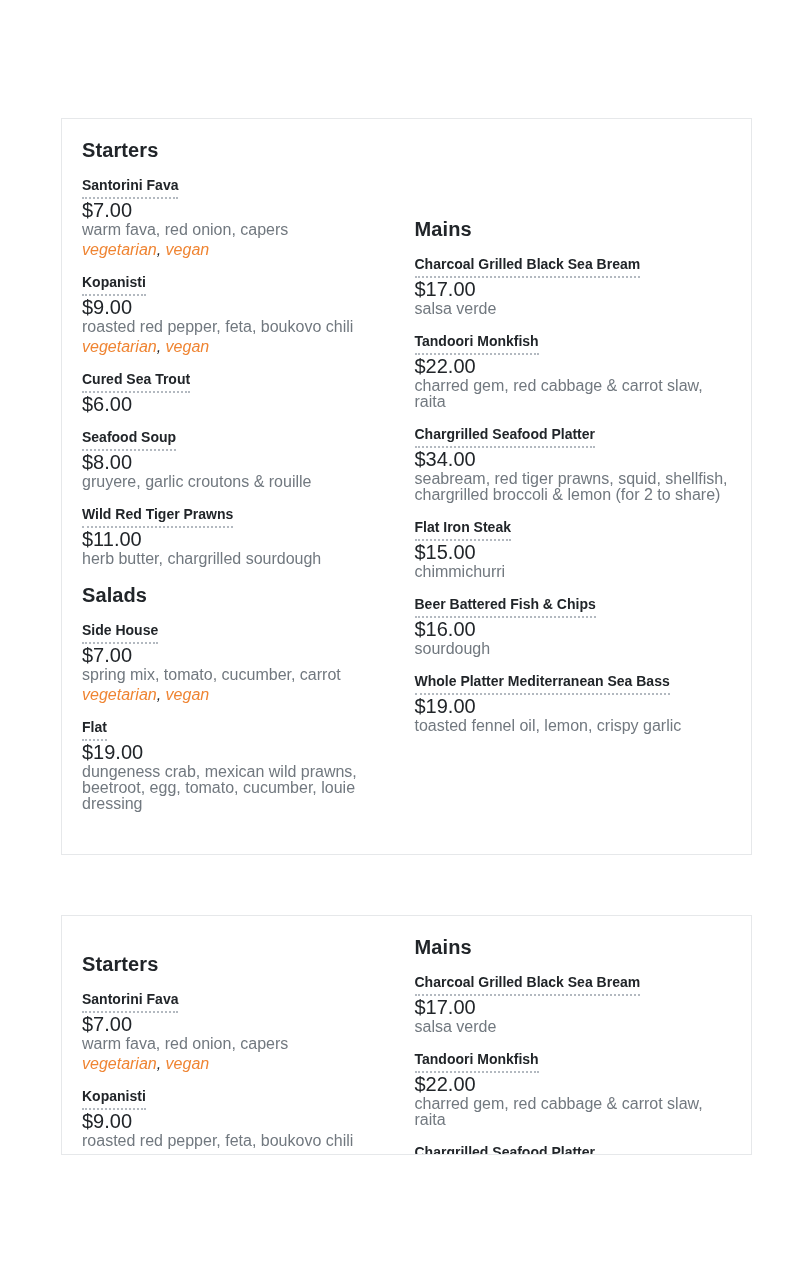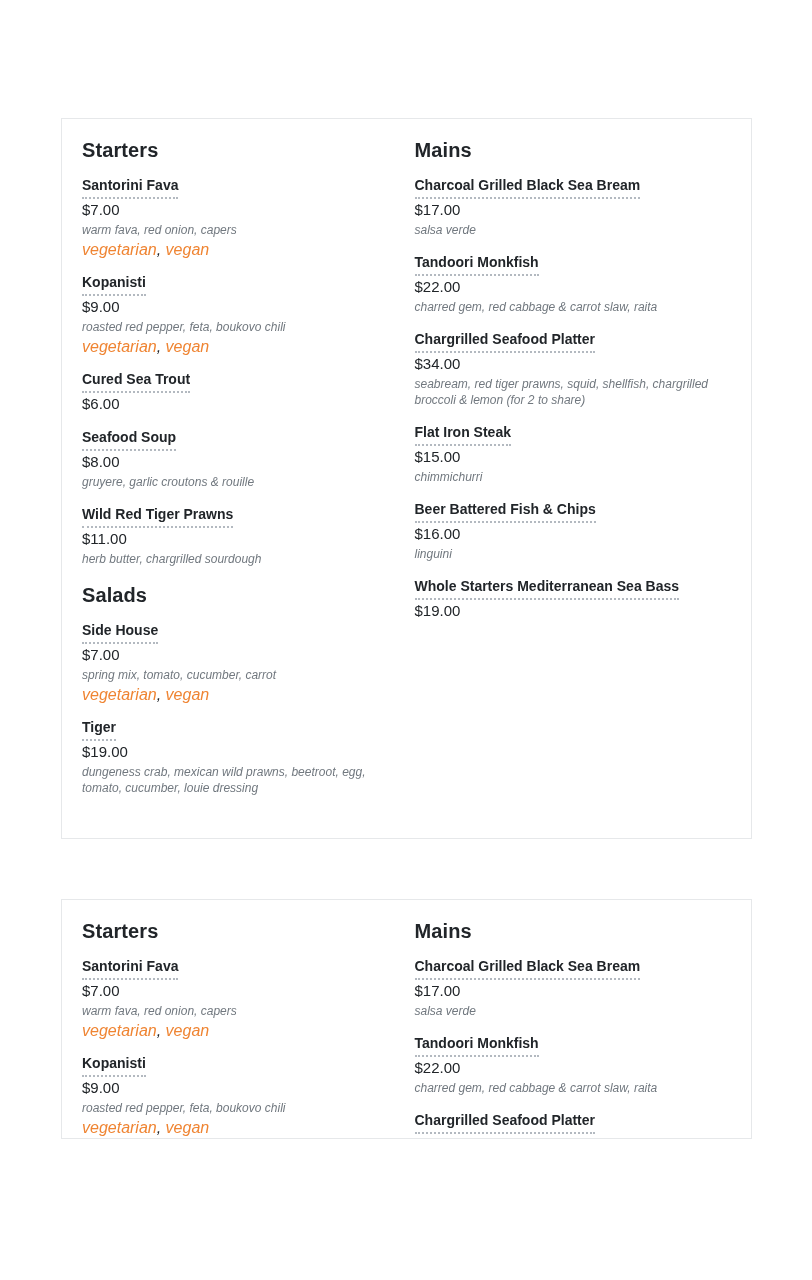--- a/index.html
+++ b/index.html
@@ -22,21 +22,21 @@
     padding: 19px 20px 26px 20px;
   }
   .menu-card--first { margin-top: 118px; }
   .menu-card--clipped {
     margin-top: 60px;
     height: 240px;
     overflow: hidden;
     padding-bottom: 0;
   }
 
-  .menu-grid { display: flex; gap: 16px; }
+  .menu-grid { display: flex; gap: 16px; align-items: center; }
   .menu-col { flex: 1 1 0; min-width: 0; }
 
   .menu-section + .menu-section { }
 
   .section-title {
     margin: 0 0 15px 0;
     font-size: 20px;
     line-height: 1.2;
     font-weight: 600;
     color: var(--ink, #212529);
@@ -50,31 +50,30 @@
     font-size: 14px;
     line-height: 17px;
     font-weight: 700;
     color: var(--ink, #212529);
     padding-bottom: 3px;
     border-bottom: 2px dotted var(--dots, #b3b9c0);
   }
 
   .item-price {
     margin-top: 2px;
-    font-size: 15px;
+    font-size: 20px;
     line-height: 18px;
     font-weight: 500;
     color: var(--ink, #212529);
   }
 
   .item-desc {
     margin-top: 3px;
-    font-size: 12px;
+    font-size: 16px;
     line-height: 16px;
-    font-style: italic;
     color: var(--muted, #71787f);
   }
 
   .item-tags {
     margin-top: 4px;
     font-size: 16px;
     line-height: 16px;
     font-style: italic;
     color: var(--ink, #212529);
   }
@@ -120,21 +119,21 @@
           </section>
           <section class="menu-section">
             <h2 class="section-title">Salads</h2>
             <div class="menu-item">
               <div class="item-name">Side House</div>
               <div class="item-price">$7.00</div>
               <div class="item-desc">spring mix, tomato, cucumber, carrot</div>
               <div class="item-tags"><em class="tag">vegetarian</em><span class="tag-sep">, </span><em class="tag">vegan</em></div>
             </div>
             <div class="menu-item">
-              <div class="item-name">Tiger</div>
+              <div class="item-name">Flat</div>
               <div class="item-price">$19.00</div>
               <div class="item-desc">dungeness crab, mexican wild prawns, beetroot, egg, tomato, cucumber, louie dressing</div>
             </div>
           </section>
         </div>
       <div class="menu-col">
           <section class="menu-section">
             <h2 class="section-title">Mains</h2>
             <div class="menu-item">
               <div class="item-name">Charcoal Grilled Black Sea Bream</div>
@@ -152,25 +151,26 @@
               <div class="item-desc">seabream, red tiger prawns, squid, shellfish, chargrilled broccoli &amp; lemon (for 2 to share)</div>
             </div>
             <div class="menu-item">
               <div class="item-name">Flat Iron Steak</div>
               <div class="item-price">$15.00</div>
               <div class="item-desc">chimmichurri</div>
             </div>
             <div class="menu-item">
               <div class="item-name">Beer Battered Fish &amp; Chips</div>
               <div class="item-price">$16.00</div>
-              <div class="item-desc">linguini</div>
-            </div>
-            <div class="menu-item">
-              <div class="item-name">Whole Starters Mediterranean Sea Bass</div>
+              <div class="item-desc">sourdough</div>
+            </div>
+            <div class="menu-item">
+              <div class="item-name">Whole Platter Mediterranean Sea Bass</div>
               <div class="item-price">$19.00</div>
+              <div class="item-desc">toasted fennel oil, lemon, crispy garlic</div>
             </div>
           </section>
         </div>
     </div>
   </section>
 
   <section class="menu-card menu-card--clipped">
     <div class="menu-grid">
       <div class="menu-col">
           <section class="menu-section">

